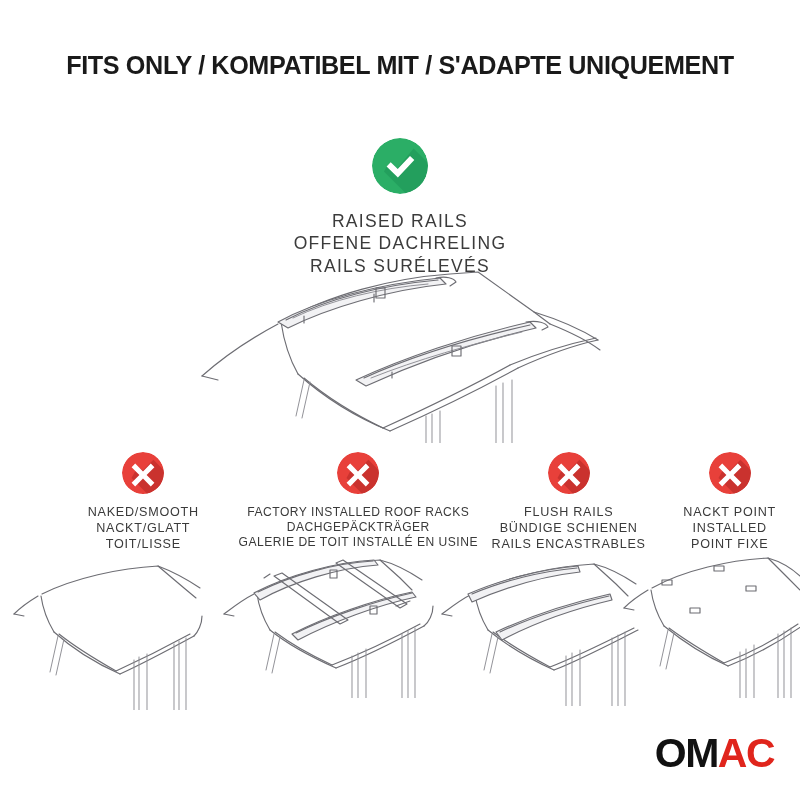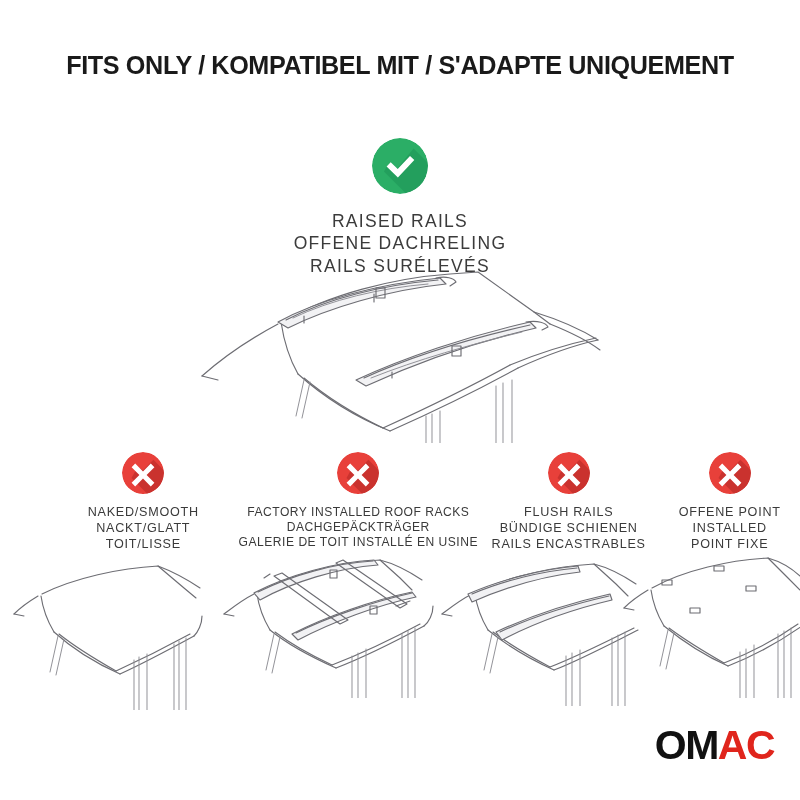--- a/index.html
+++ b/index.html
@@ -112,21 +112,21 @@
   .reject-art svg { display: block; width: 100%; height: 100%; }
   .art1 { left: 8px;   top: 560px; width: 196px; }
   .art2 { left: 212px; top: 548px; width: 238px; }
   .art3 { left: 438px; top: 556px; width: 204px; }
   .art4 { left: 618px; top: 548px; width: 186px; }
 
   
   .brand-logo {
     position: absolute;
     right: 26px;
-    bottom: 34px;
+    bottom: 26px;
     font-family: "Liberation Sans", sans-serif;
     font-weight: 700;
     font-size: 41px;
     letter-spacing: -1.5px;
     line-height: 1;
   }
   .brand-dark { color: #111111; }
   .brand-red  { color: #E0251C; }
 
   .line { fill: none; stroke: #6d6d73; stroke-width: 1.15; stroke-linejoin: round; stroke-linecap: round; }
@@ -248,21 +248,21 @@
 
   <div class="reject-col c4">
     <span class="badge reject-badge">
       <svg viewBox="0 0 42 42" xmlns="http://www.w3.org/2000/svg">
         <circle cx="21" cy="21" r="21" fill="#E8403A"></circle>
         <path d="M21 42a21 21 0 0 0 21-21c0-.9-.06-1.8-.17-2.67L31.4 7.8 21 18.2 15.6 15 9.5 26.1 25.4 42z" fill="#B52A26" opacity="0.6"></path>
         <path d="M13.2 11.6l-3.6 3.6L17.4 23l-7.8 7.8 3.6 3.6L21 26.6l7.8 7.8 3.6-3.6L24.6 23l7.8-7.8-3.6-3.6L21 19.4z" fill="#ffffff"></path>
       </svg>
     </span>
     <div class="reject-labels">
-      <div>OFFENE POINT</div>
+      <div>NACKT POINT</div>
       <div>INSTALLED</div>
       <div>POINT FIXE</div>
     </div>
   </div>
 </div>
 
 <div class="reject-art art1">
   <svg viewBox="0 0 196 150" xmlns="http://www.w3.org/2000/svg">
     <path class="line" d="M34 34 C66 18 112 8 150 6 L176 28 L188 38"></path>
     <path class="line" d="M30 36 C20 42 12 48 6 54"></path>

